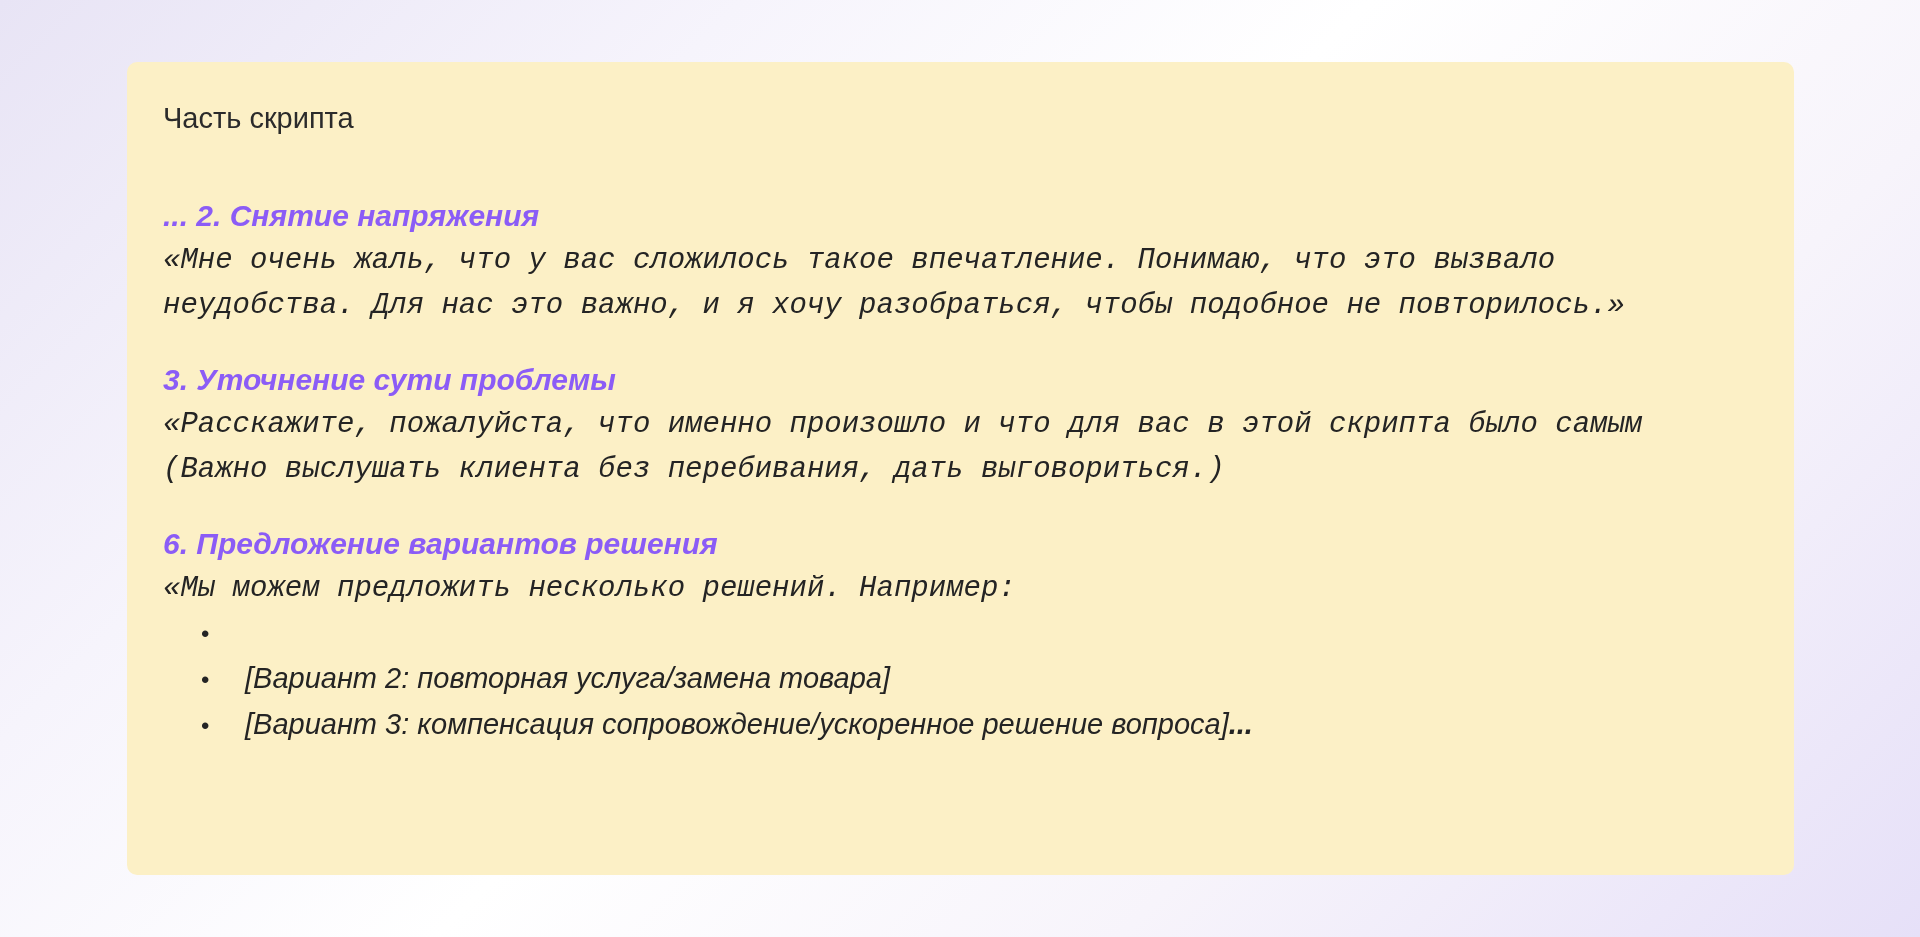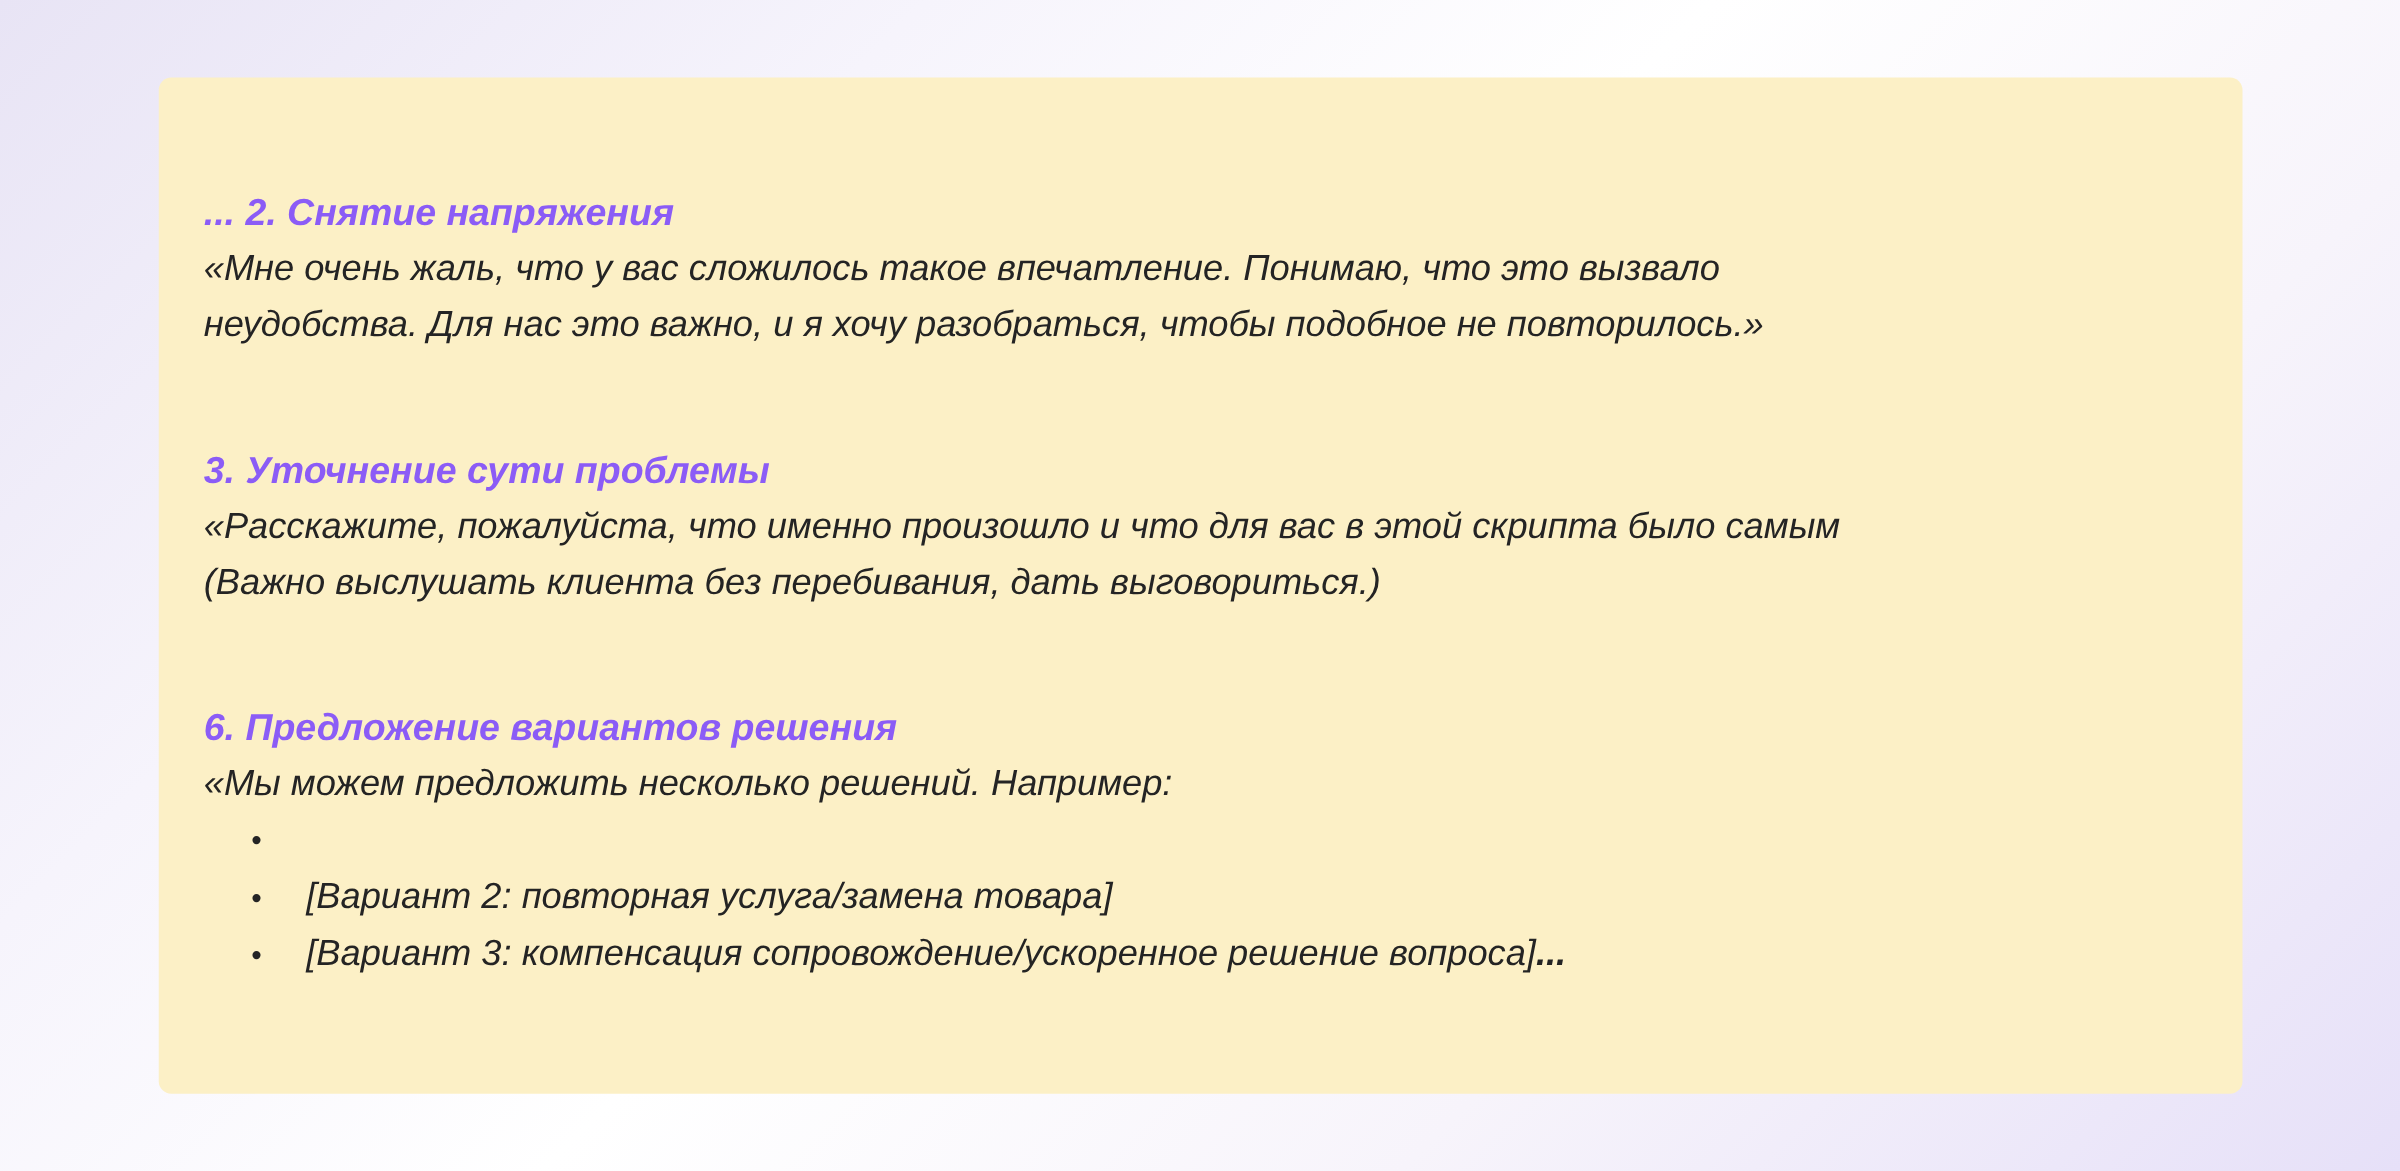--- a/index.html
+++ b/index.html
@@ -37,39 +37,40 @@
 
   .card-title {
     font-size: 29px;
     line-height: 45px;
     font-style: normal;
     font-weight: 400;
     color: #2b2b2b;
     white-space: nowrap;
   }
 
-  .section { margin-top: 71px; }
+  .section { margin-top: 29px; }
   .section.first { margin-top: 52px; }
 
   .section-heading {
     font-size: 30px;
     line-height: 45px;
     font-style: italic;
     font-weight: 700;
     color: #8b5cf6;
     white-space: nowrap;
   }
 
   .body-line {
     font-size: 29px;
     line-height: 45px;
     font-style: italic;
     font-weight: 400;
     color: #242424;
     white-space: nowrap;
+    font-family: Liberation Mono, monospace;
   }
 
   .bullet-row {
     display: flex;
     align-items: baseline;
     font-size: 29px;
     line-height: 45px;
     font-style: italic;
     color: #242424;
   }
@@ -90,20 +91,21 @@
     font-weight: 700;
     font-style: italic;
   }
 </style>
 </head>
 <body>
 
 <div class="page">
   <div class="card">
 
+    <div class="card-title">Часть скрипта</div>
 
     <div class="section first">
       <div class="section-heading">... 2. Снятие напряжения</div>
       <div class="body-line">«Мне очень жаль, что у вас сложилось такое впечатление. Понимаю, что это вызвало</div>
       <div class="body-line">неудобства. Для нас это важно, и я хочу разобраться, чтобы подобное не повторилось.»</div>
     </div>
 
     <div class="section">
       <div class="section-heading">3. Уточнение сути проблемы</div>
       <div class="body-line">«Расскажите, пожалуйста, что именно произошло и что для вас в этой скрипта было самым</div>

